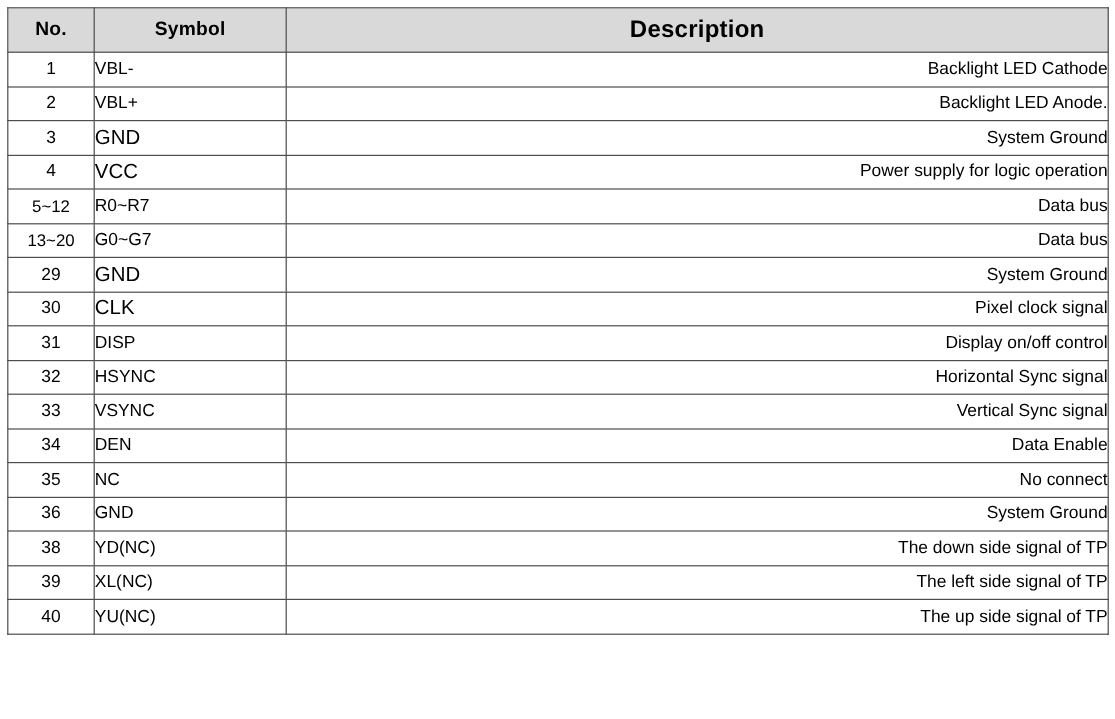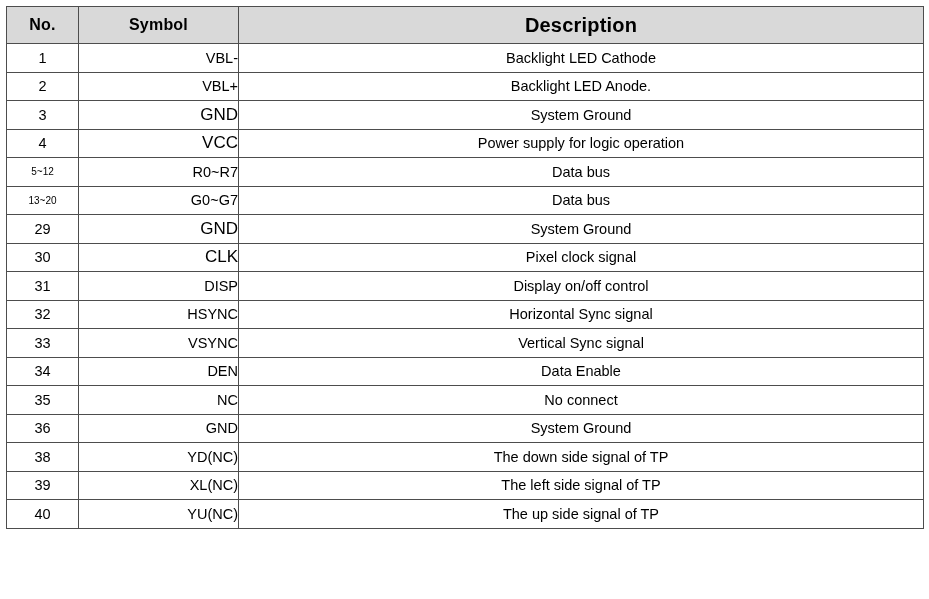--- a/index.html
+++ b/index.html
@@ -47,32 +47,32 @@
     font-size: 20px;
   }
   tbody td {
     height: 27.5px;
     font-size: 14.5px;
   }
   td.no {
     text-align: center;
   }
   td.symbol {
-    text-align: right;
+    text-align: left;
   }
   td.desc {
-    text-align: center;
+    text-align: right;
     padding-left: 9px;
   }
   
   td.symbol.big {
     font-size: 17px;
   }
   td.no.narrow {
-    font-size: 10px;
+    font-size: 14px;
   }
 </style>
 </head>
 <body>
 
 <div class="sheet">
   <table class="pinout">
     <colgroup>
       <col class="c-no">
       <col class="c-symbol">

